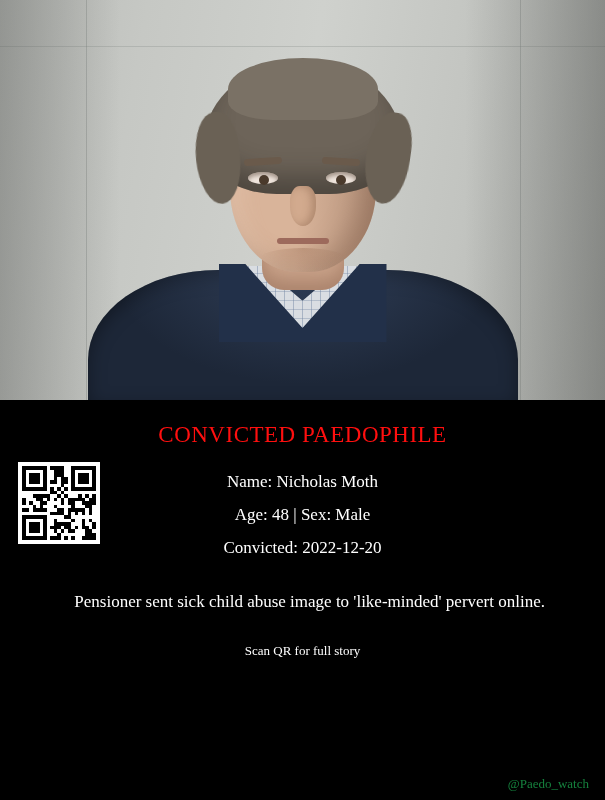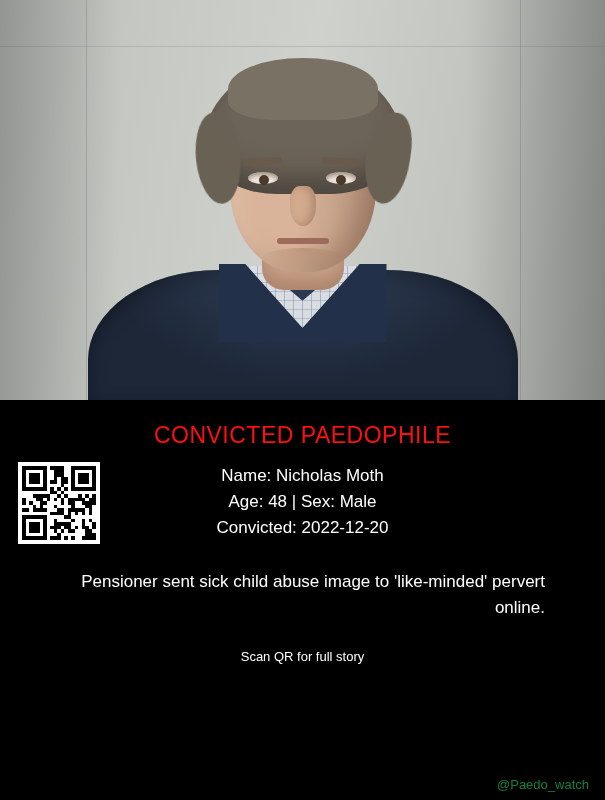--- a/index.html
+++ b/index.html
@@ -13,20 +13,21 @@
     font-family: "Liberation Sans", sans-serif;
     overflow: hidden;
   }
   .poster {
     position: relative;
     width: 605px;
     height: 800px;
     background: #000000;
     display: flex;
     flex-direction: column;
+    font-family: Liberation Serif, serif;
   }
 
   
   .photo {
     position: relative;
     width: 605px;
     height: 400px;
     overflow: hidden;
     background: #c9cac6;
   }
@@ -290,21 +291,21 @@
   .qr-grid i { background: transparent; }
   .qr-grid i.on { background: #000; }
 
   .details {
     text-align: center;
     font-size: 17px;
     line-height: 26px;
     padding: 14px 60px 0 60px;
     color: #ffffff;
   }
-  .details div { white-space: pre-wrap; }
+  .details div { white-space: pre-wrap; margin-top: 7px; }
   .summary {
     text-align: right;
     font-size: 17px;
     line-height: 26px;
     padding: 28px 60px 0 60px;
     color: #ffffff;
   }
   .scan {
     text-align: center;
     font-size: 13px;

